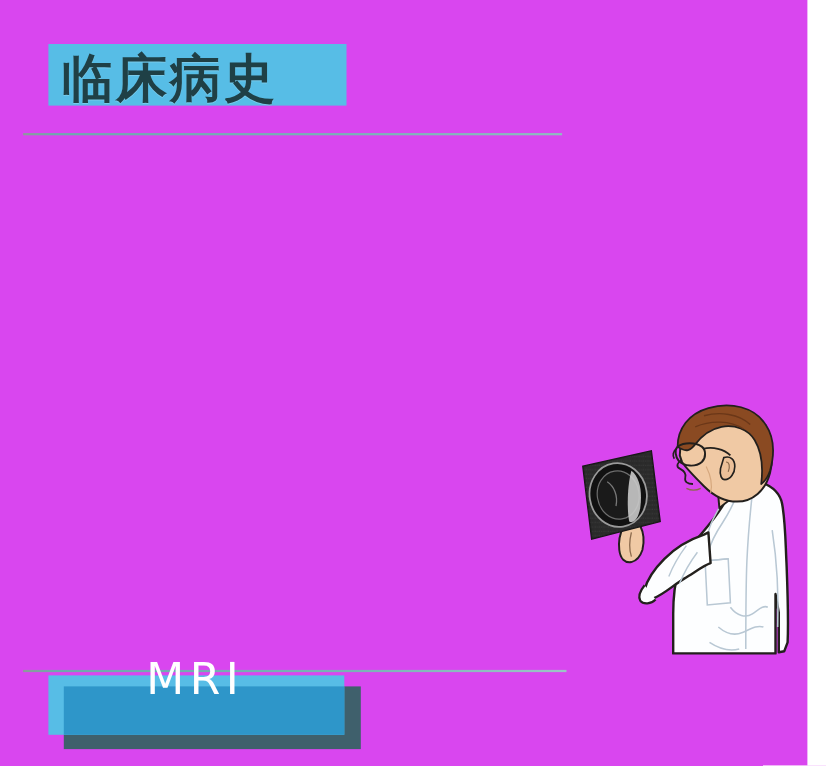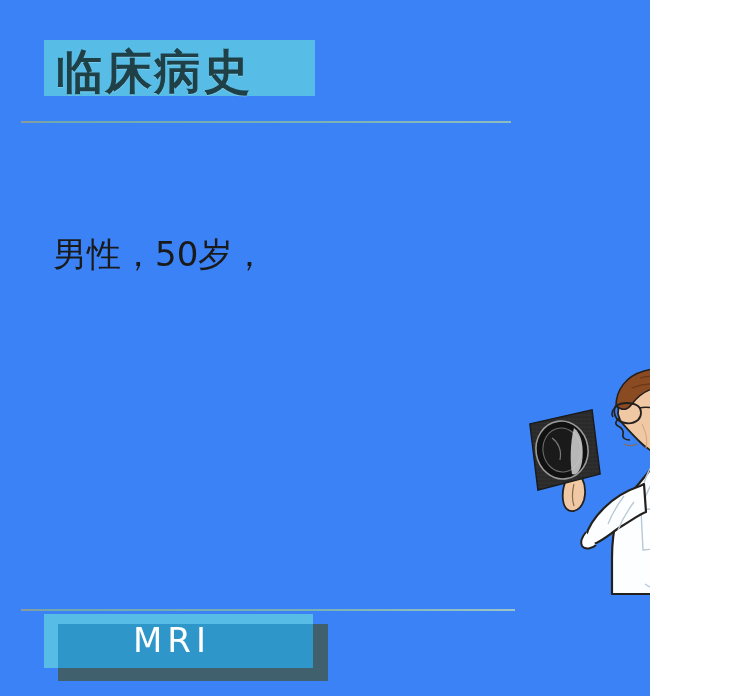--- a/index.html
+++ b/index.html
@@ -5,23 +5,23 @@
   html, body {
     margin: 0;
     padding: 0;
     background: #ffffff;
   }
   body {
     font-family: "DejaVu Sans", "Liberation Sans", sans-serif;
   }
   #page {
     position: relative;
-    width: 650px;
+    width: 734px;
     height: 696px;
-    background: #3b82f6;
+    background: #d946ef;
     overflow: hidden;
   }
 
   
   .hl-box-clinical {
     position: absolute;
     left: 44px;
     top: 40px;
     width: 271px;
     height: 56px;
@@ -107,23 +107,23 @@
     position: absolute;
     left: 58px;
     top: 624px;
     width: 255px;
     height: 44px;
     background: #2e96c9;
   }
   .mri-label {
     position: absolute;
     left: 133px;
-    top: 620px;
-    font-family: "DejaVu Sans", "Liberation Sans", sans-serif;
-    font-size: 34px;
+    top: 595px;
+    font-family: "DejaVu Sans", "Liberation Sans", sans-serif;
+    font-size: 40px;
     font-weight: 400;
     letter-spacing: 5px;
     color: #ffffff;
     white-space: nowrap;
   }
 
   
   .doctor-illustration {
     position: absolute;
     left: 512px;
@@ -135,21 +135,20 @@
 </style>
 </head>
 <body>
 
 <div id="page">
 
   <div class="hl-box-clinical"></div>
   <div class="hl-title-clinical">临床病史</div>
   <div class="rule-clinical"></div>
 
-  <div class="case-line l1">男性，50岁，</div>
 
   <div class="rule-imaging"></div>
 
   <div class="mri-box-back"></div>
   <div class="mri-box-front"></div>
   <div class="mri-box-mid"></div>
   <div class="mri-label">MRI</div>
 
   <div class="doctor-illustration">
     <svg width="239" height="334" viewBox="0 0 239 334" xmlns="http://www.w3.org/2000/svg">

